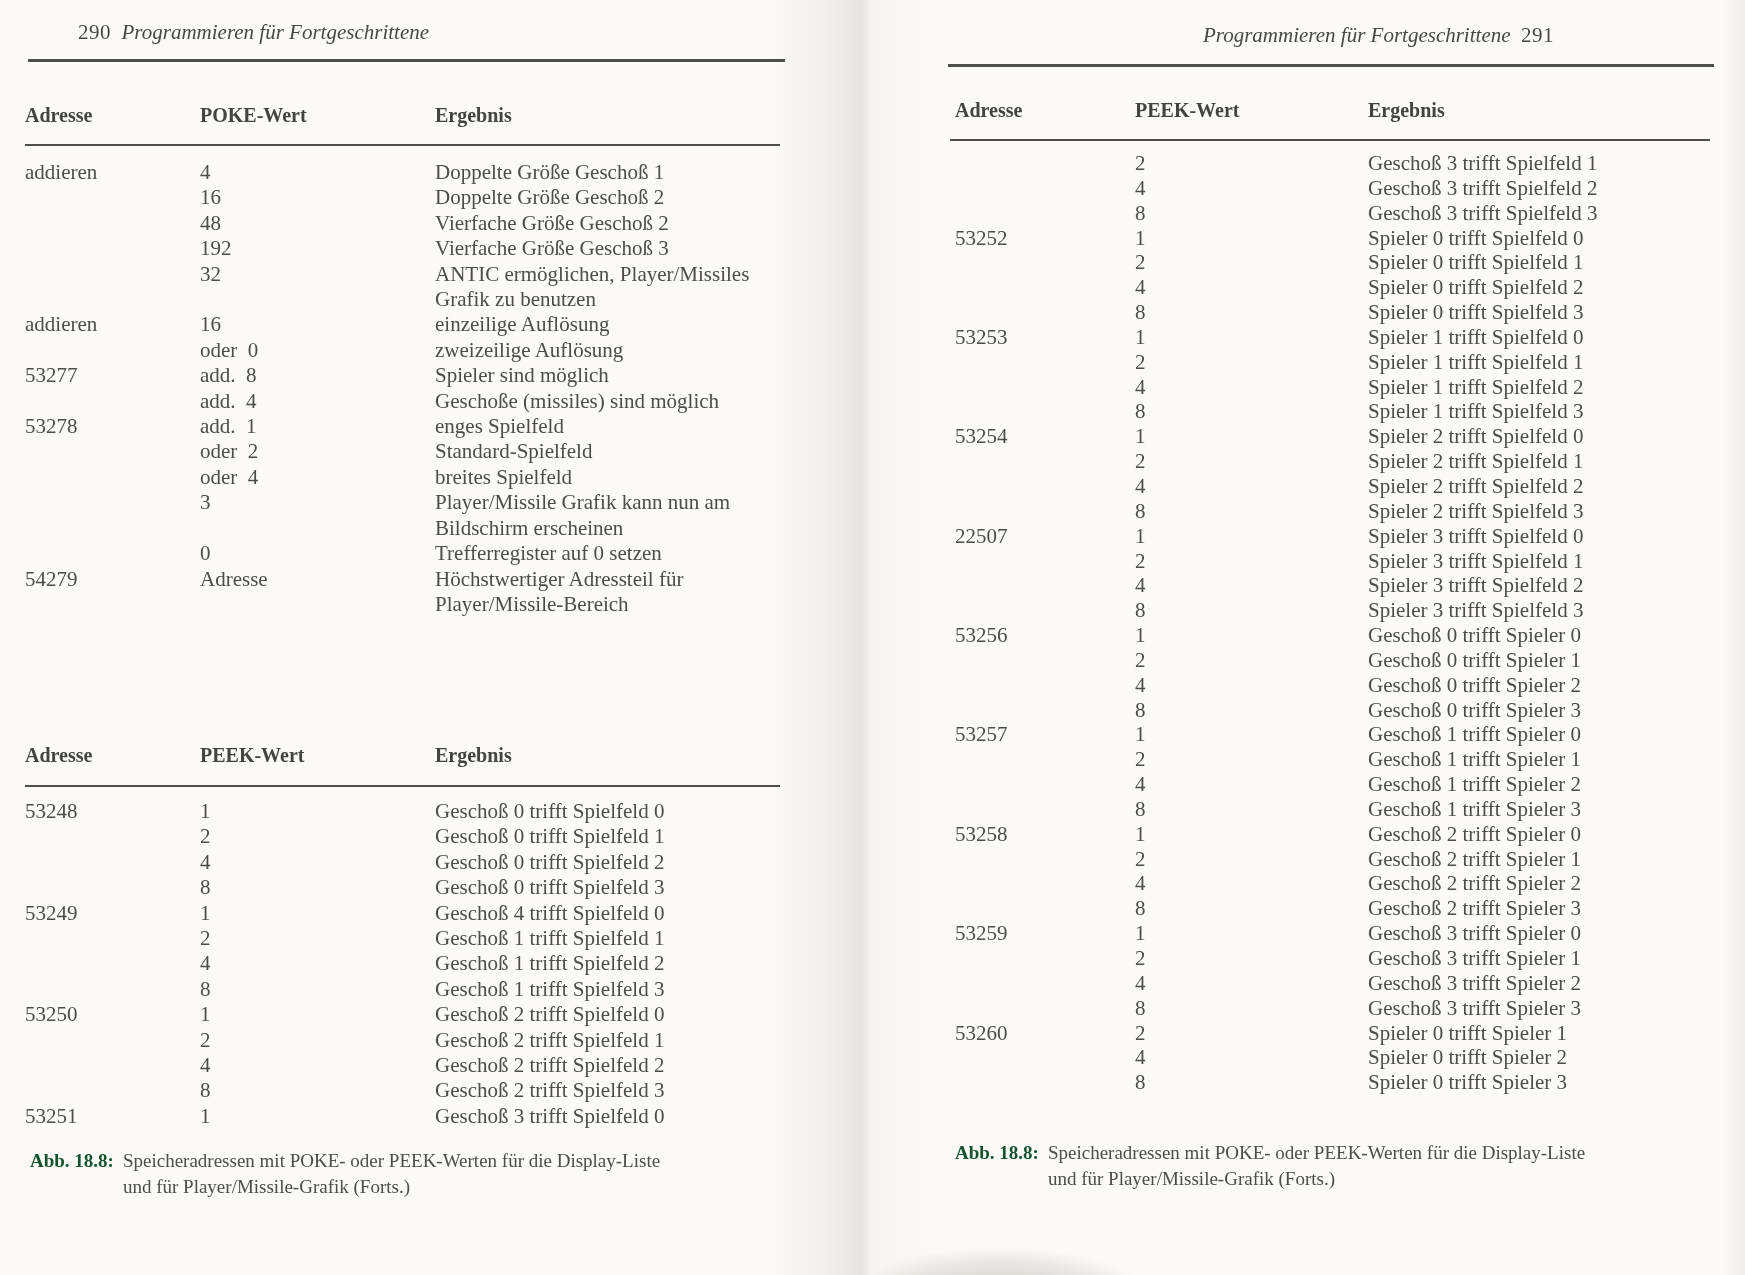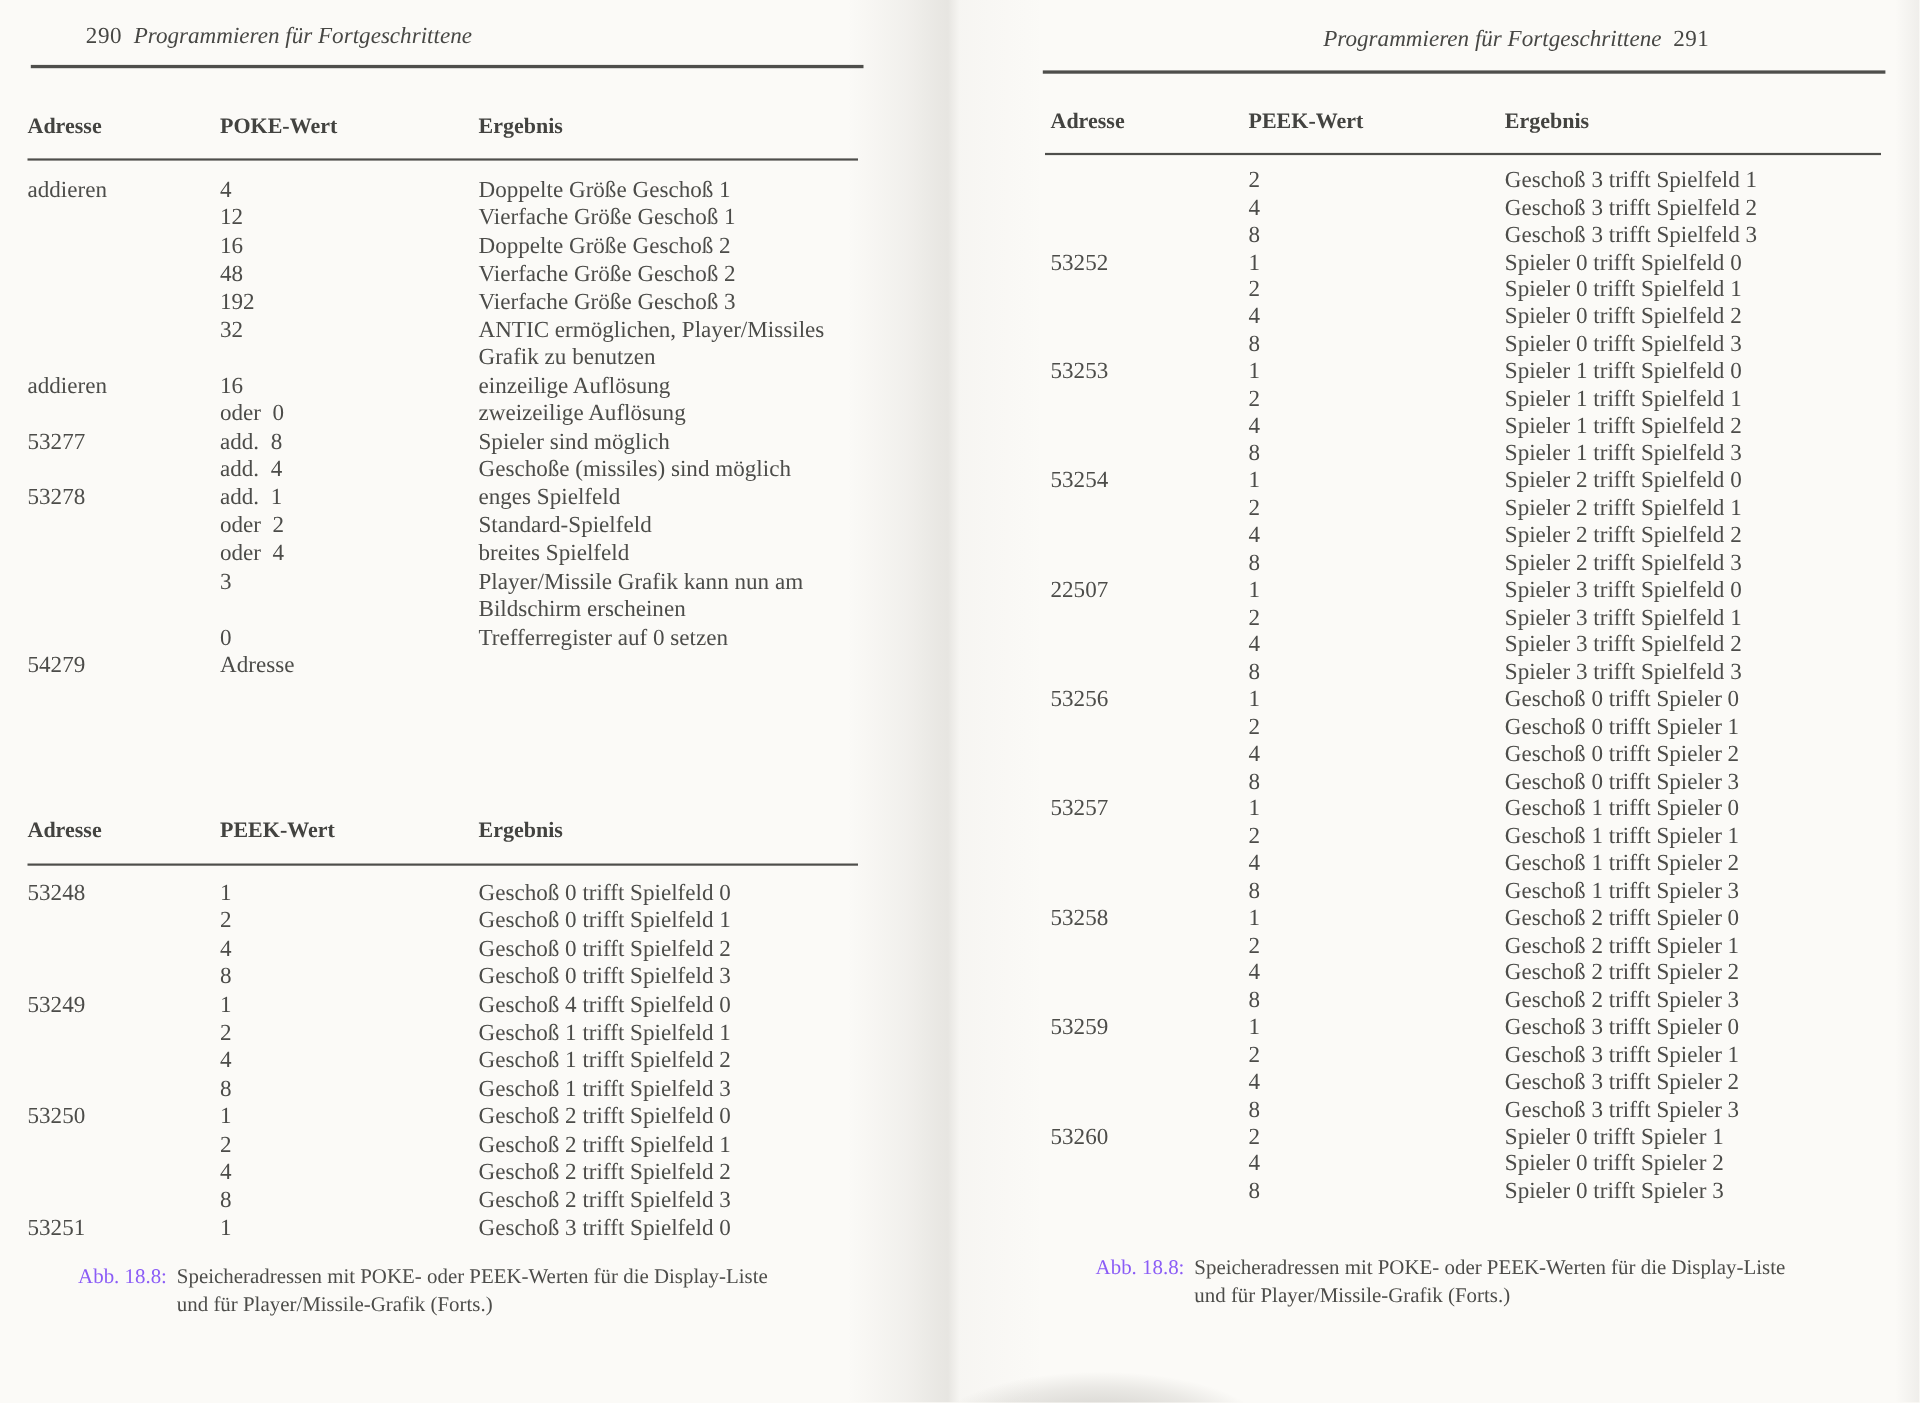--- a/index.html
+++ b/index.html
@@ -52,21 +52,21 @@
   .left-cols{grid-template-columns:175px 235px auto;}
   .right-cols{grid-template-columns:180px 233px auto;}
   .thead{font-weight:700;font-size:20px;color:#434340;}
   .tbody{font-size:21px;}
   .tbody .trow{line-height:25.4px;}
   .tbody.tight .trow{line-height:24.85px;}
   .tcell{white-space:pre-wrap;}
 
   
   .caption{display:flex;font-size:19px;line-height:26px;}
-  .cap-label{font-weight:400;color:#8b5cf6;margin-right:9px;white-space:nowrap;margin-left:41px;}
+  .cap-label{font-weight:700;color:#14532d;margin-right:9px;white-space:nowrap;}
   .cap-text{white-space:pre-line;}
 </style>
 </head>
 <body>
 
 <div class="canvas">
 
   <div class="abs running-head" style="left:30px;top:20px;margin-left:48px;">
     <span class="pgnum">290</span>&nbsp;&nbsp;<span class="ptitle">Programmieren für Fortgeschrittene</span>
   </div>
@@ -79,25 +79,20 @@
   </div>
   <div class="abs rule thin" style="left:25px;top:144px;width:755px;"></div>
   <div class="abs tbody" style="left:25px;top:160px;width:760px;">
       <div class="trow left-cols">
         <div class="tcell c0">addieren</div>
         <div class="tcell c1">4</div>
         <div class="tcell c2">Doppelte Größe Geschoß 1</div>
       </div>
       <div class="trow left-cols">
         <div class="tcell c0"></div>
-        <div class="tcell c1">12</div>
-        <div class="tcell c2">Vierfache Größe Geschoß 1</div>
-      </div>
-      <div class="trow left-cols">
-        <div class="tcell c0"></div>
         <div class="tcell c1">16</div>
         <div class="tcell c2">Doppelte Größe Geschoß 2</div>
       </div>
       <div class="trow left-cols">
         <div class="tcell c0"></div>
         <div class="tcell c1">48</div>
         <div class="tcell c2">Vierfache Größe Geschoß 2</div>
       </div>
       <div class="trow left-cols">
         <div class="tcell c0"></div>
@@ -152,20 +147,22 @@
 Bildschirm erscheinen</div>
       </div>
       <div class="trow left-cols">
         <div class="tcell c0"></div>
         <div class="tcell c1">0</div>
         <div class="tcell c2">Trefferregister auf 0 setzen</div>
       </div>
       <div class="trow left-cols">
         <div class="tcell c0">54279</div>
         <div class="tcell c1">Adresse</div>
+        <div class="tcell c2">Höchstwertiger Adressteil für
+Player/Missile-Bereich</div>
       </div>
     </div>
 
   <div class="abs thead left-cols" style="left:25px;top:744px;width:760px;">
     <div class="tcell">Adresse</div>
     <div class="tcell">PEEK-Wert</div>
     <div class="tcell">Ergebnis</div>
   </div>
   <div class="abs rule thin" style="left:25px;top:785px;width:755px;"></div>
   <div class="abs tbody" style="left:25px;top:799px;width:760px;">

